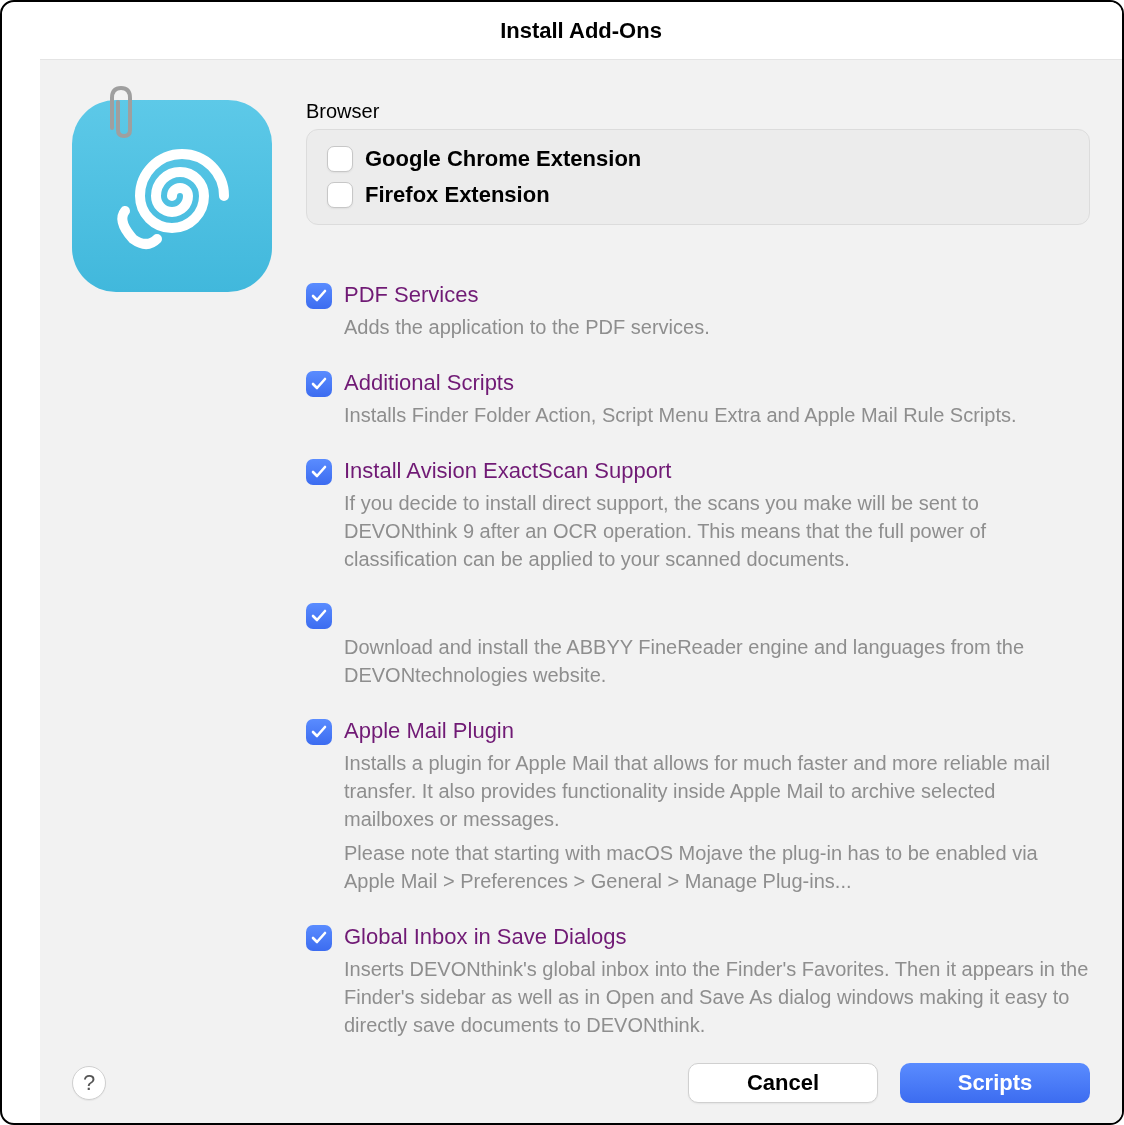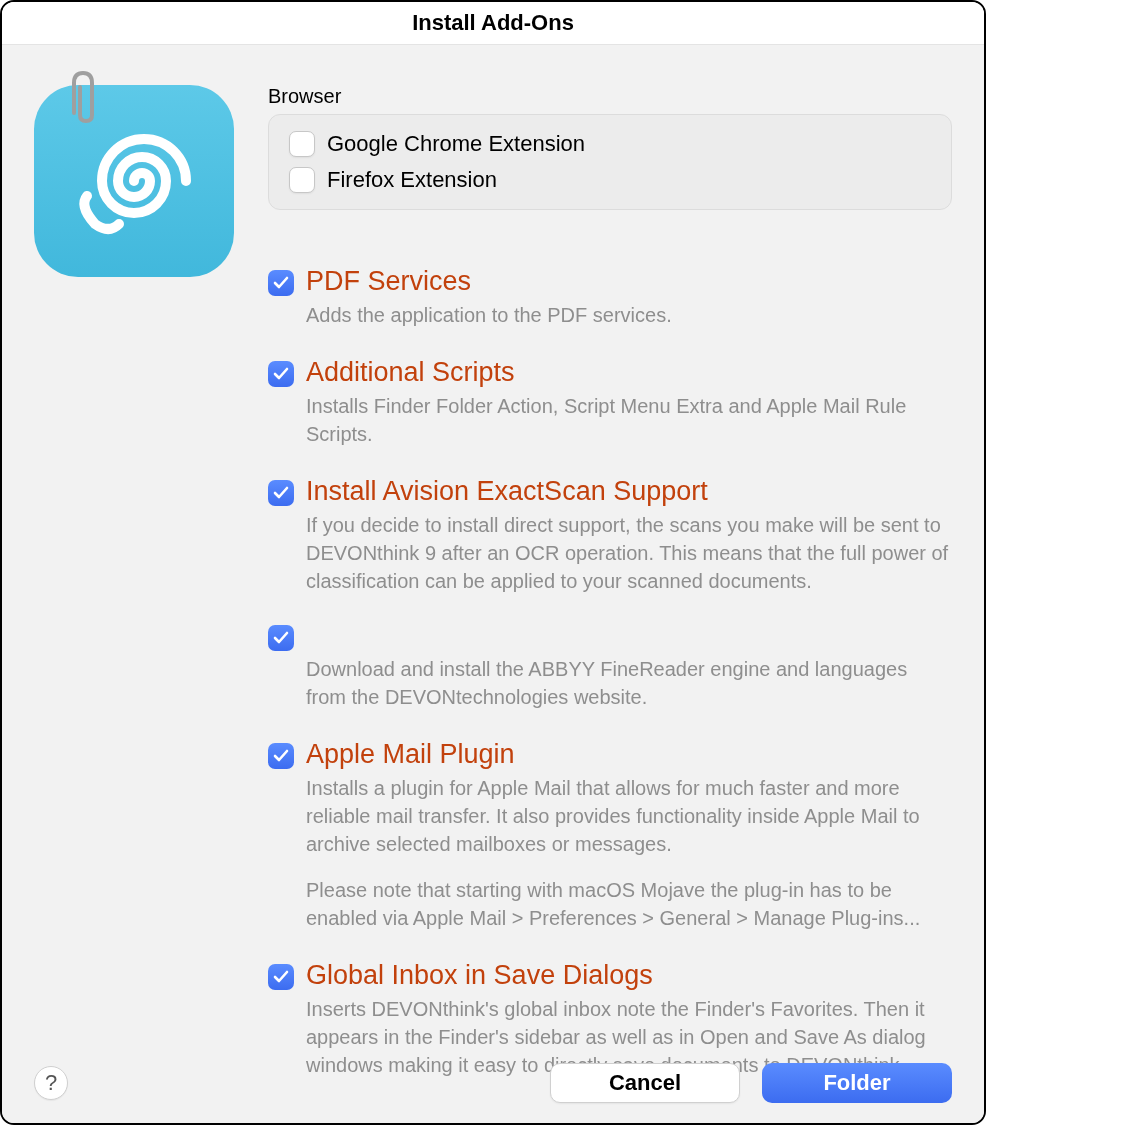--- a/index.html
+++ b/index.html
@@ -8,28 +8,29 @@
       padding: 0;
     }
     body {
       font-family: -apple-system, BlinkMacSystemFont, "Helvetica Neue", sans-serif;
       background: #fff;
       width: 1124px;
       height: 1125px;
       overflow: hidden;
     }
     .window {
-      width: 986px;
+      width: 1124px;
       height: 1125px;
       background: #fff;
       border-radius: 14px;
       border: 2px solid #000;
       overflow: hidden;
       display: flex;
       flex-direction: column;
+      padding-left: 38px;
     }
     .titlebar {
       height: 58px;
       display: flex;
       align-items: center;
       justify-content: center;
       border-bottom: 1px solid #e4e4e4;
       background: #fff;
     }
     .titlebar-title {
@@ -92,20 +93,21 @@
       border: 1px solid #dcdcdc;
       border-radius: 12px;
       padding: 14px 20px;
       margin-bottom: 56px;
     }
     .checkbox-row {
       display: flex;
       align-items: flex-start;
       gap: 12px;
       margin-bottom: 6px;
+      font-weight: bold;
     }
     .checkbox-row:last-child {
       margin-bottom: 0;
     }
     .checkbox {
       width: 26px;
       height: 26px;
       border-radius: 7px;
       flex-shrink: 0;
       display: flex;
@@ -137,35 +139,35 @@
     }
     .option-item {
       margin-bottom: 28px;
     }
     .option-header {
       display: flex;
       align-items: center;
       gap: 12px;
     }
     .option-title {
-      font-size: 27px;
-      color: #c2410c;
+      font-size: 22px;
+      color: #701a75;
     }
     .option-desc {
       font-size: 20px;
       color: #8e8e8e;
       line-height: 28px;
       margin-top: 4px;
       margin-left: 38px;
     }
     .option-desc-extra {
       font-size: 20px;
       color: #8e8e8e;
       line-height: 28px;
-      margin-top: 18px;
+      margin-top: 6px;
       margin-left: 38px;
     }
     .footer {
       position: absolute;
       bottom: 20px;
       left: 32px;
       right: 32px;
       display: flex;
       align-items: center;
       gap: 22px;
@@ -310,27 +312,27 @@
 
         <div class="option-item">
           <div class="option-header">
             <div class="checkbox checked">
               <svg viewBox="0 0 18 18">
                   <path d="M3 9 L7 13 L15 4" stroke="#fff" stroke-width="2.6" fill="none" stroke-linecap="round" stroke-linejoin="round"></path>
                 </svg>
             </div>
             <div class="option-title">Global Inbox in Save Dialogs</div>
           </div>
-          <div class="option-desc">Inserts DEVONthink's global inbox note the Finder's Favorites. Then it appears in the Finder's sidebar as well as in Open and Save As dialog windows making it easy to directly save documents to DEVONthink.</div>
+          <div class="option-desc">Inserts DEVONthink's global inbox into the Finder's Favorites. Then it appears in the Finder's sidebar as well as in Open and Save As dialog windows making it easy to directly save documents to DEVONthink.</div>
         </div>
 
       </div>
     </div>
 
     <div class="footer">
       <div class="help-button">?</div>
       <div class="footer-spacer"></div>
       <div class="btn btn-cancel">Cancel</div>
-      <div class="btn btn-install">Folder</div>
+      <div class="btn btn-install">Scripts</div>
     </div>
 
   </div>
 </div>
 
 </body></html>

